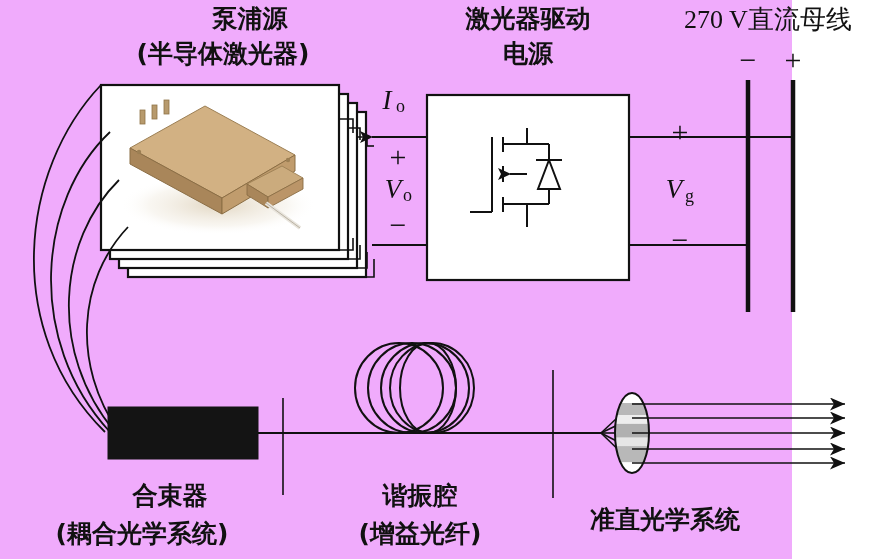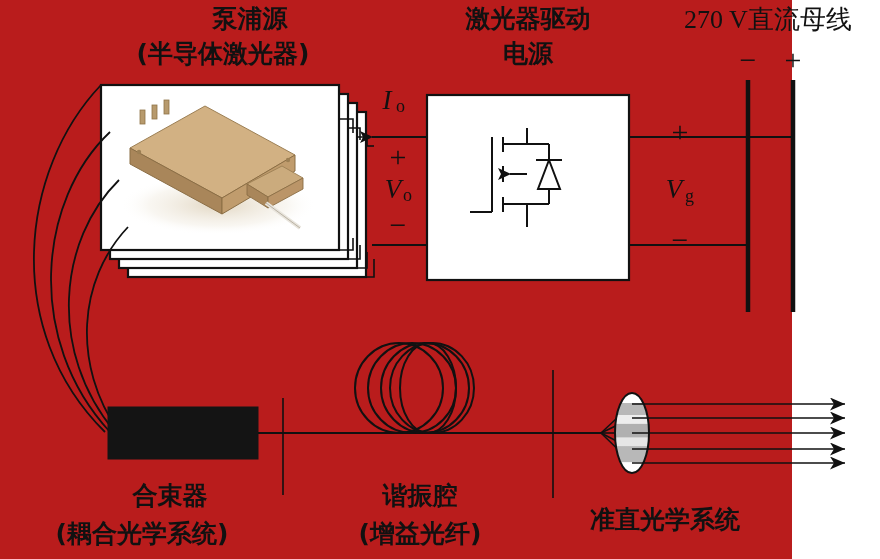--- a/index.html
+++ b/index.html
@@ -10,21 +10,21 @@
   body {
     width: 880px;
     height: 559px;
     overflow: hidden;
     font-family: "Liberation Serif", "DejaVu Serif", serif;
   }
   #diagram-root {
     position: relative;
     width: 792px;
     height: 559px;
-    background: #b91c1c;
+    background: #f0abfc;
     text-decoration: underline;
   }
   svg.diagram {
     display: block;
     width: 880px;
     height: 559px;
   }
   .cn-label {
     font-family: "DejaVu Sans", "Liberation Sans", sans-serif;
     font-size: 25px;

